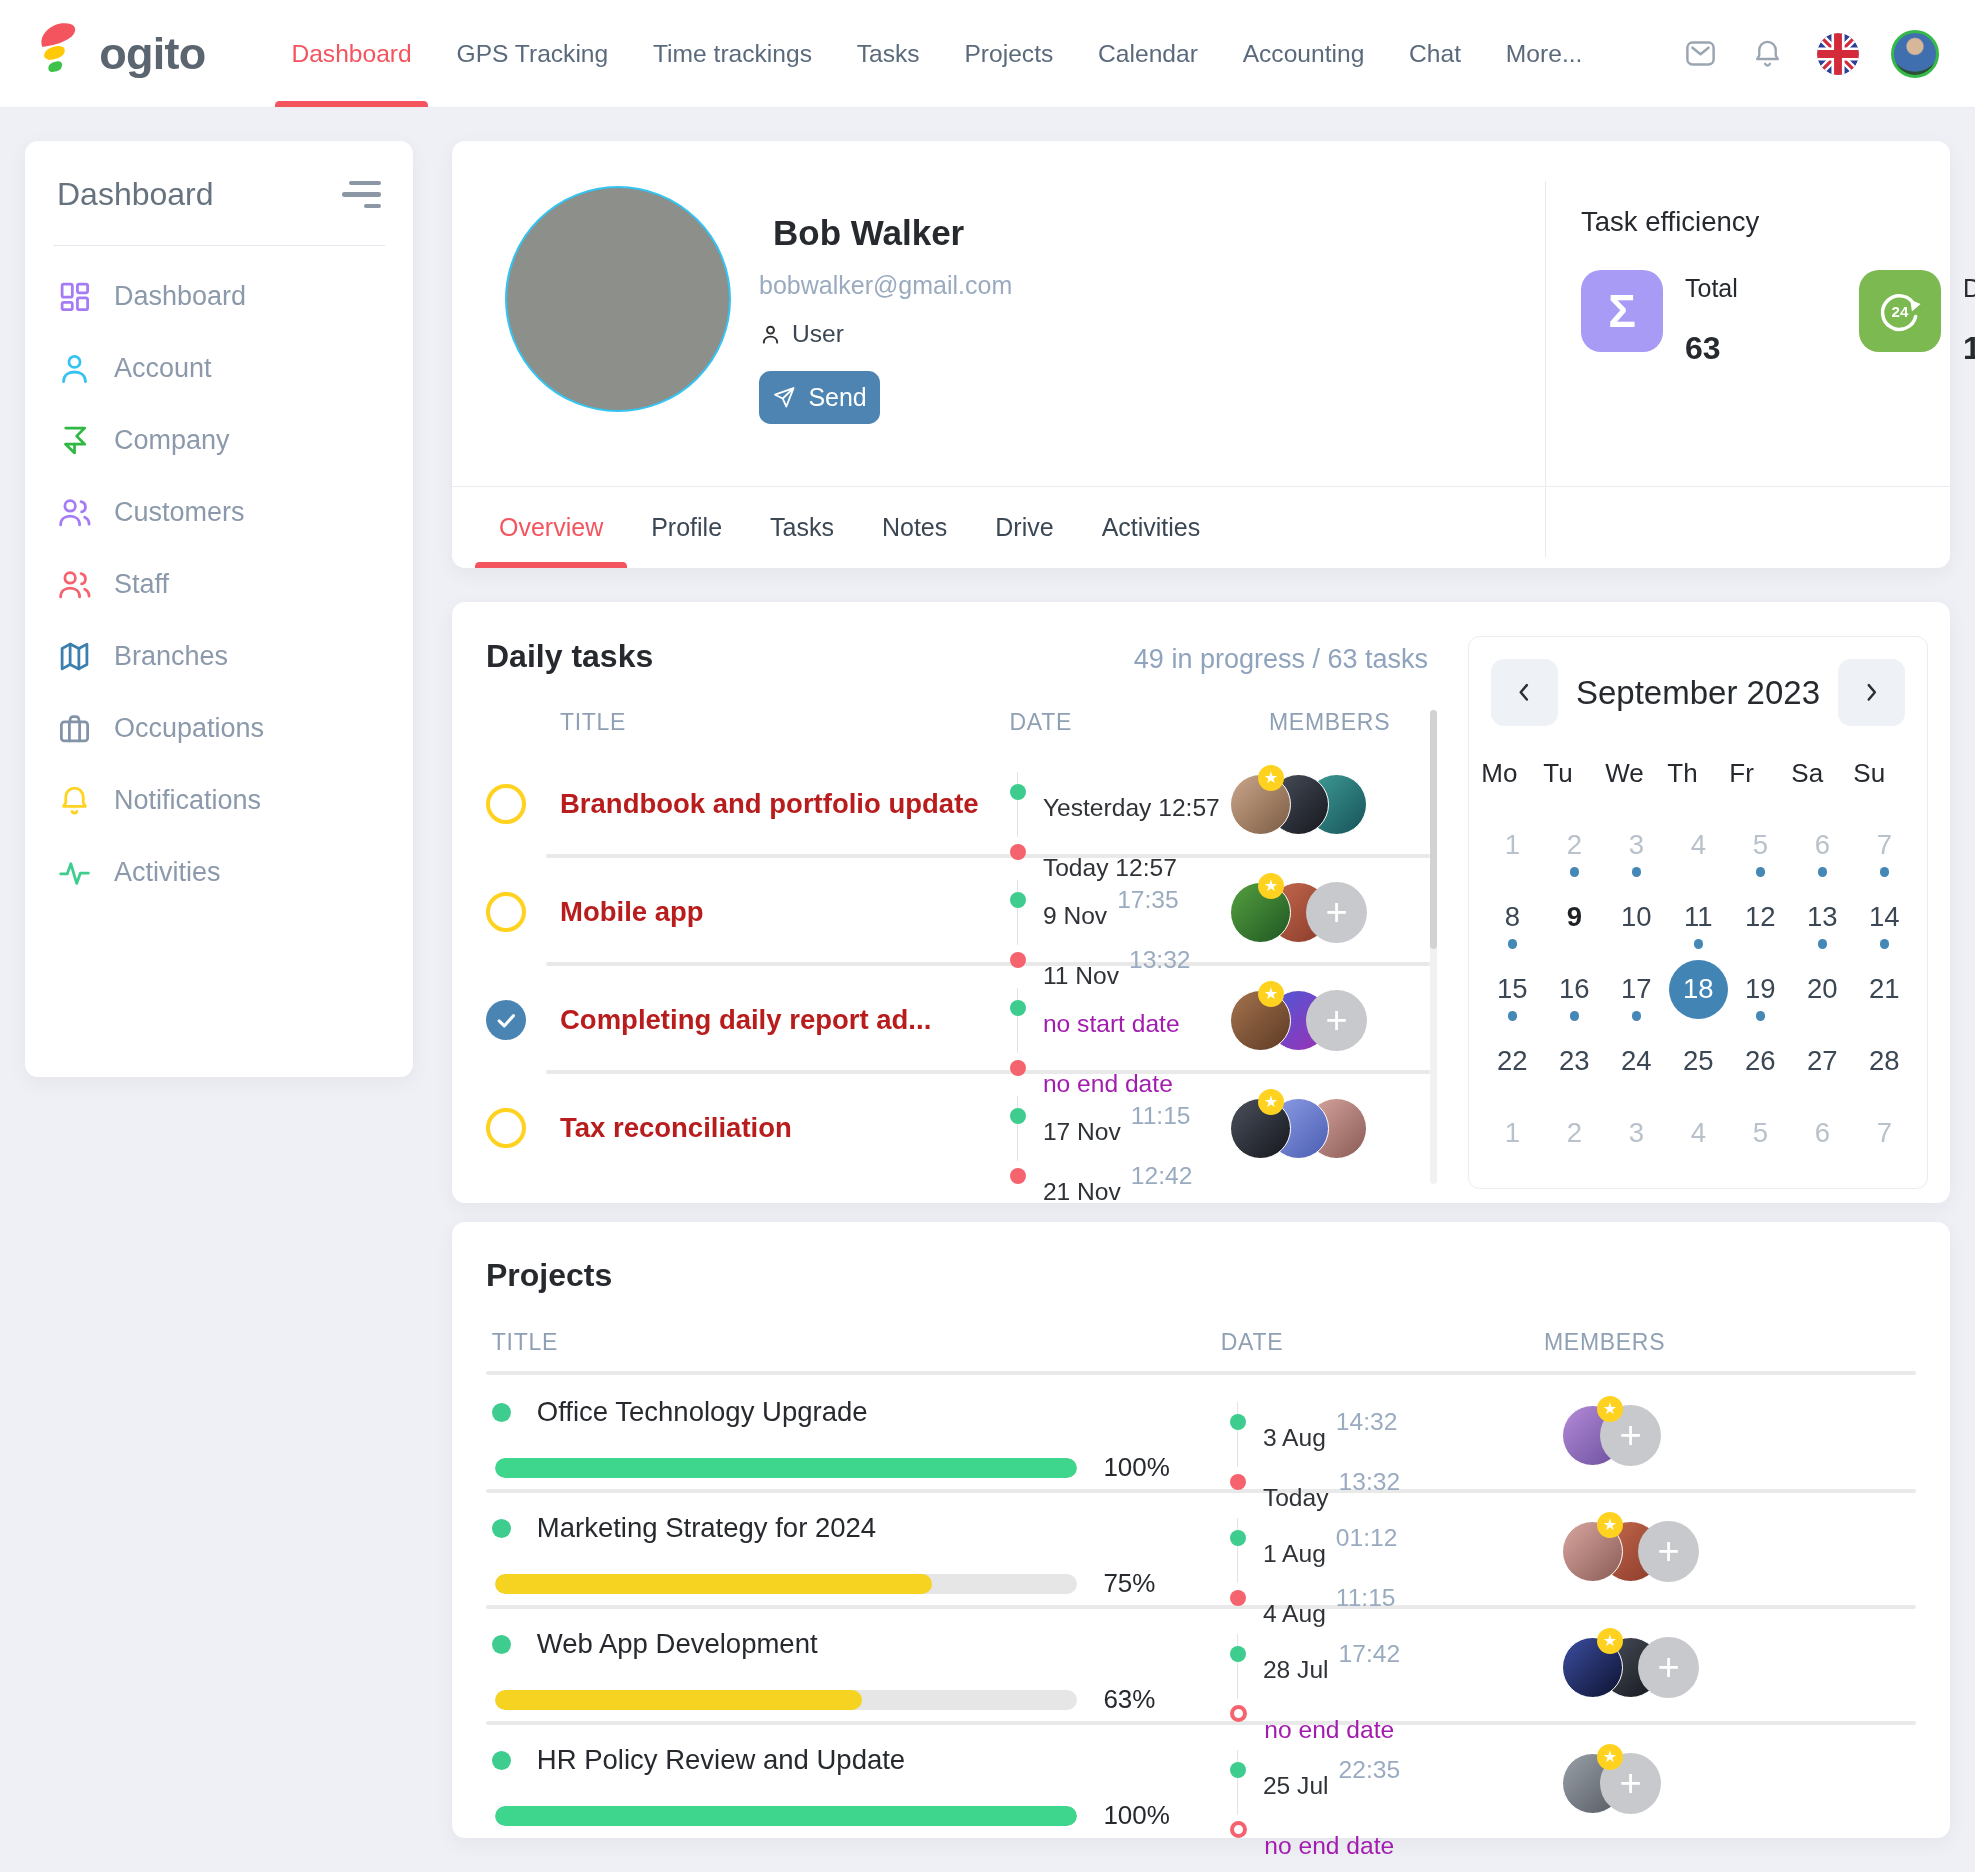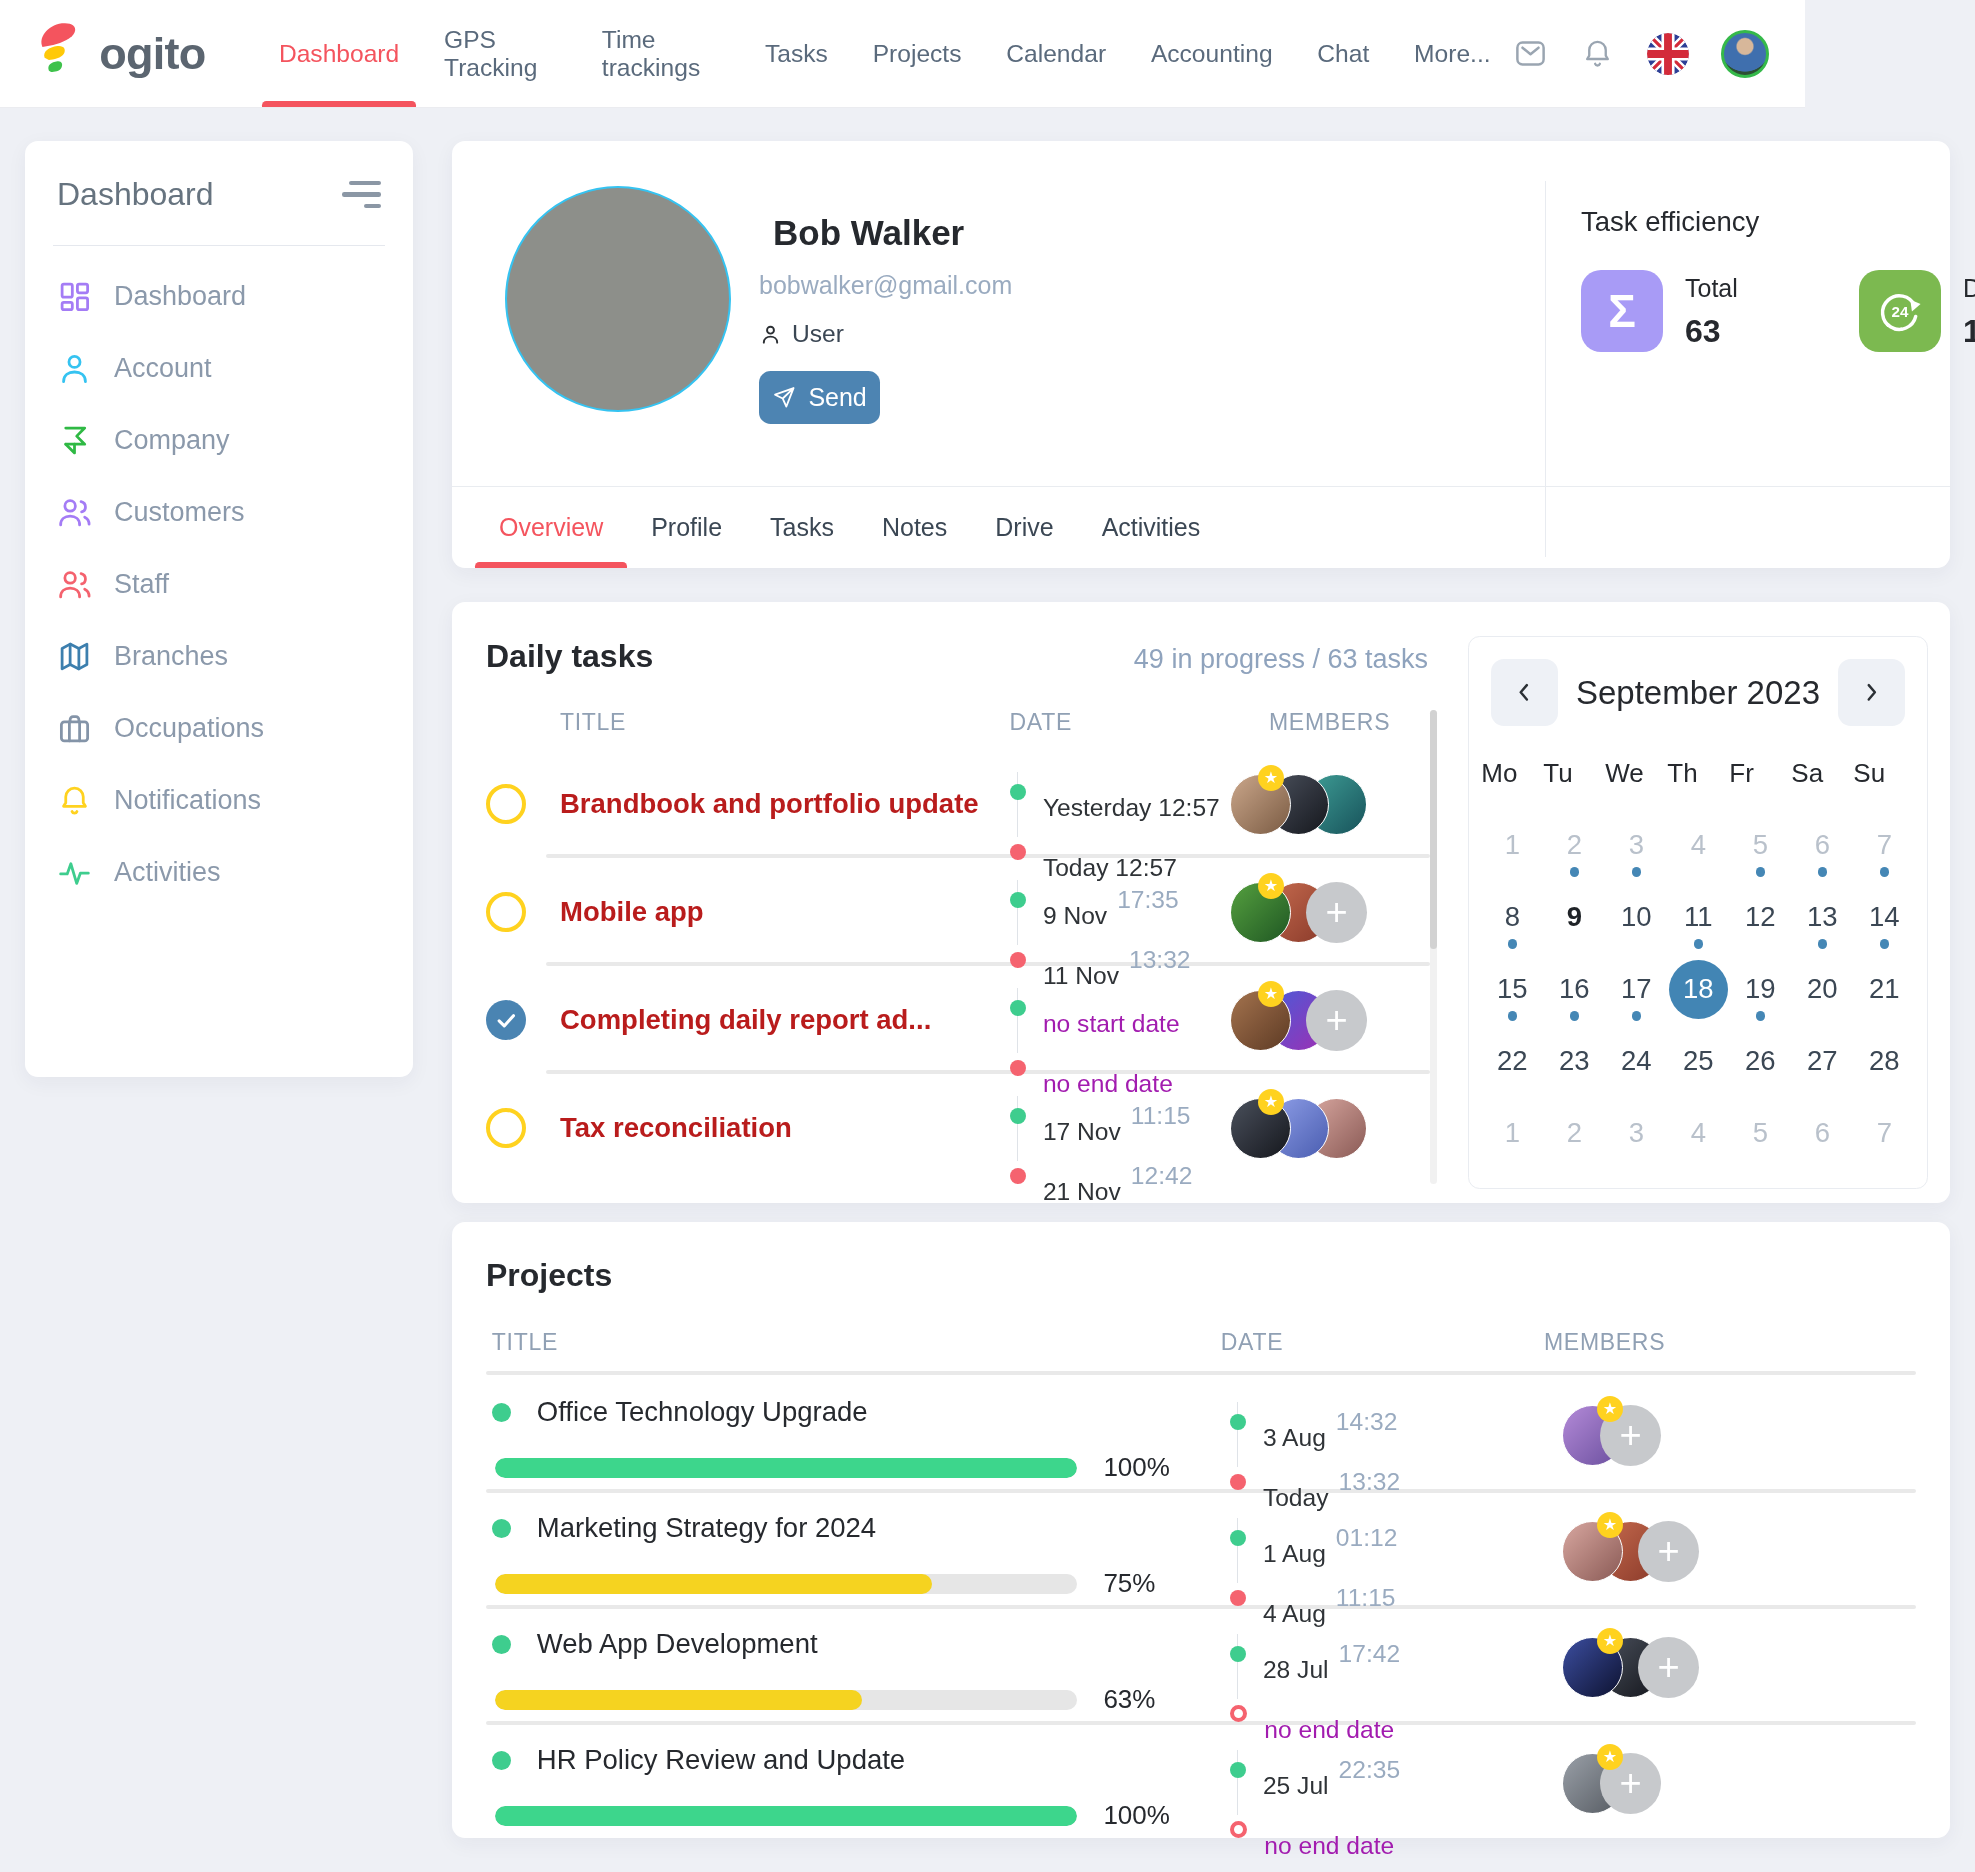--- a/index.html
+++ b/index.html
@@ -6,21 +6,21 @@
   html,body { width: 1975px; height: 1872px; }
   body {
     font-family: "Liberation Sans", sans-serif;
     background: #eef0f5;
     color: #26292e;
     overflow: hidden;
     position: relative;
   }
   
   .topnav {
-    position: absolute; left:0; top:0; width:1805px; height:108px;
+    position: absolute; left:0; top:0; width:1975px; height:108px;
     background:#ffffff; border-bottom:0.7px solid #ebecf0;
     display:flex; align-items:center; z-index:50;
   }
   .logo { display:flex; align-items:center; margin-left:36px; width:210px; }
   .logo-text { font-size:45px; font-weight:700; color:#5b6570; letter-spacing:-0.7px; margin-left:7.2px; }
   .nav-items { display:flex; align-items:center; height:100%; margin-left:23px; }
   .nav-item {
     position:relative; height:100%; display:flex; align-items:center;
     padding:0 22.4px; font-size:24.6px; color:#5a6a7c; font-weight:500; cursor:pointer;
   }
@@ -72,21 +72,21 @@
     font-family:inherit;
   }
   .pf-vdivider { position:absolute; left:1093px; top:40px; height:376px; width:0.7px; background:#e8ebf0; }
   .te-title { position:absolute; left:1129px; top:65px; font-size:27.5px; font-weight:500; color:#26292e; }
   .te-row { position:absolute; left:1129px; top:129px; display:flex; gap:83px; }
   .te-stat { display:flex; align-items:flex-start; gap:22px; width:195px; }
   .te-sq { width:82px; height:82px; border-radius:20px; flex:none; display:flex; align-items:center; justify-content:center; color:#fff; }
   .te-sq .sigma { font-size:46px; font-weight:700; line-height:1; }
   .te-meta { display:flex; flex-direction:column; padding-top:4.3px; }
   .te-label { font-size:25px; color:#26292e; font-weight:500; white-space:nowrap; }
-  .te-value { font-size:32px; color:#26292e; font-weight:700; margin-top:10px; }
+  .te-value { font-size:32px; color:#26292e; font-weight:700; margin-top:27px; }
   
   .tabs { position:absolute; left:0; right:0; bottom:0; height:82px; border-top:0.7px solid #e9ecf0; display:flex; align-items:center; padding-left:23px; }
   .tab { position:relative; height:100%; display:flex; align-items:center; padding:0 24px; font-size:25px; color:#3b4754; cursor:pointer; }
   .tab.active { color:#f4545e; }
   .tab.active::after { content:''; position:absolute; left:0; right:0; bottom:0; height:6.5px; background:#f4545e; border-radius:4.3px 4.3px 0 0; }
   
   .daily-card { left:452px; top:602px; width:1498px; height:601px; }
   .dc-title { position:absolute; left:34px; top:36px; font-size:32px; font-weight:700; color:#26292e; }
   .dc-summary { position:absolute; right:522px; top:42px; font-size:27px; color:#8fa3bd; }
   .dc-headers { position:absolute; left:34px; top:107px; width:944px; display:grid; grid-template-columns:61px 448px 228px 207px; }

